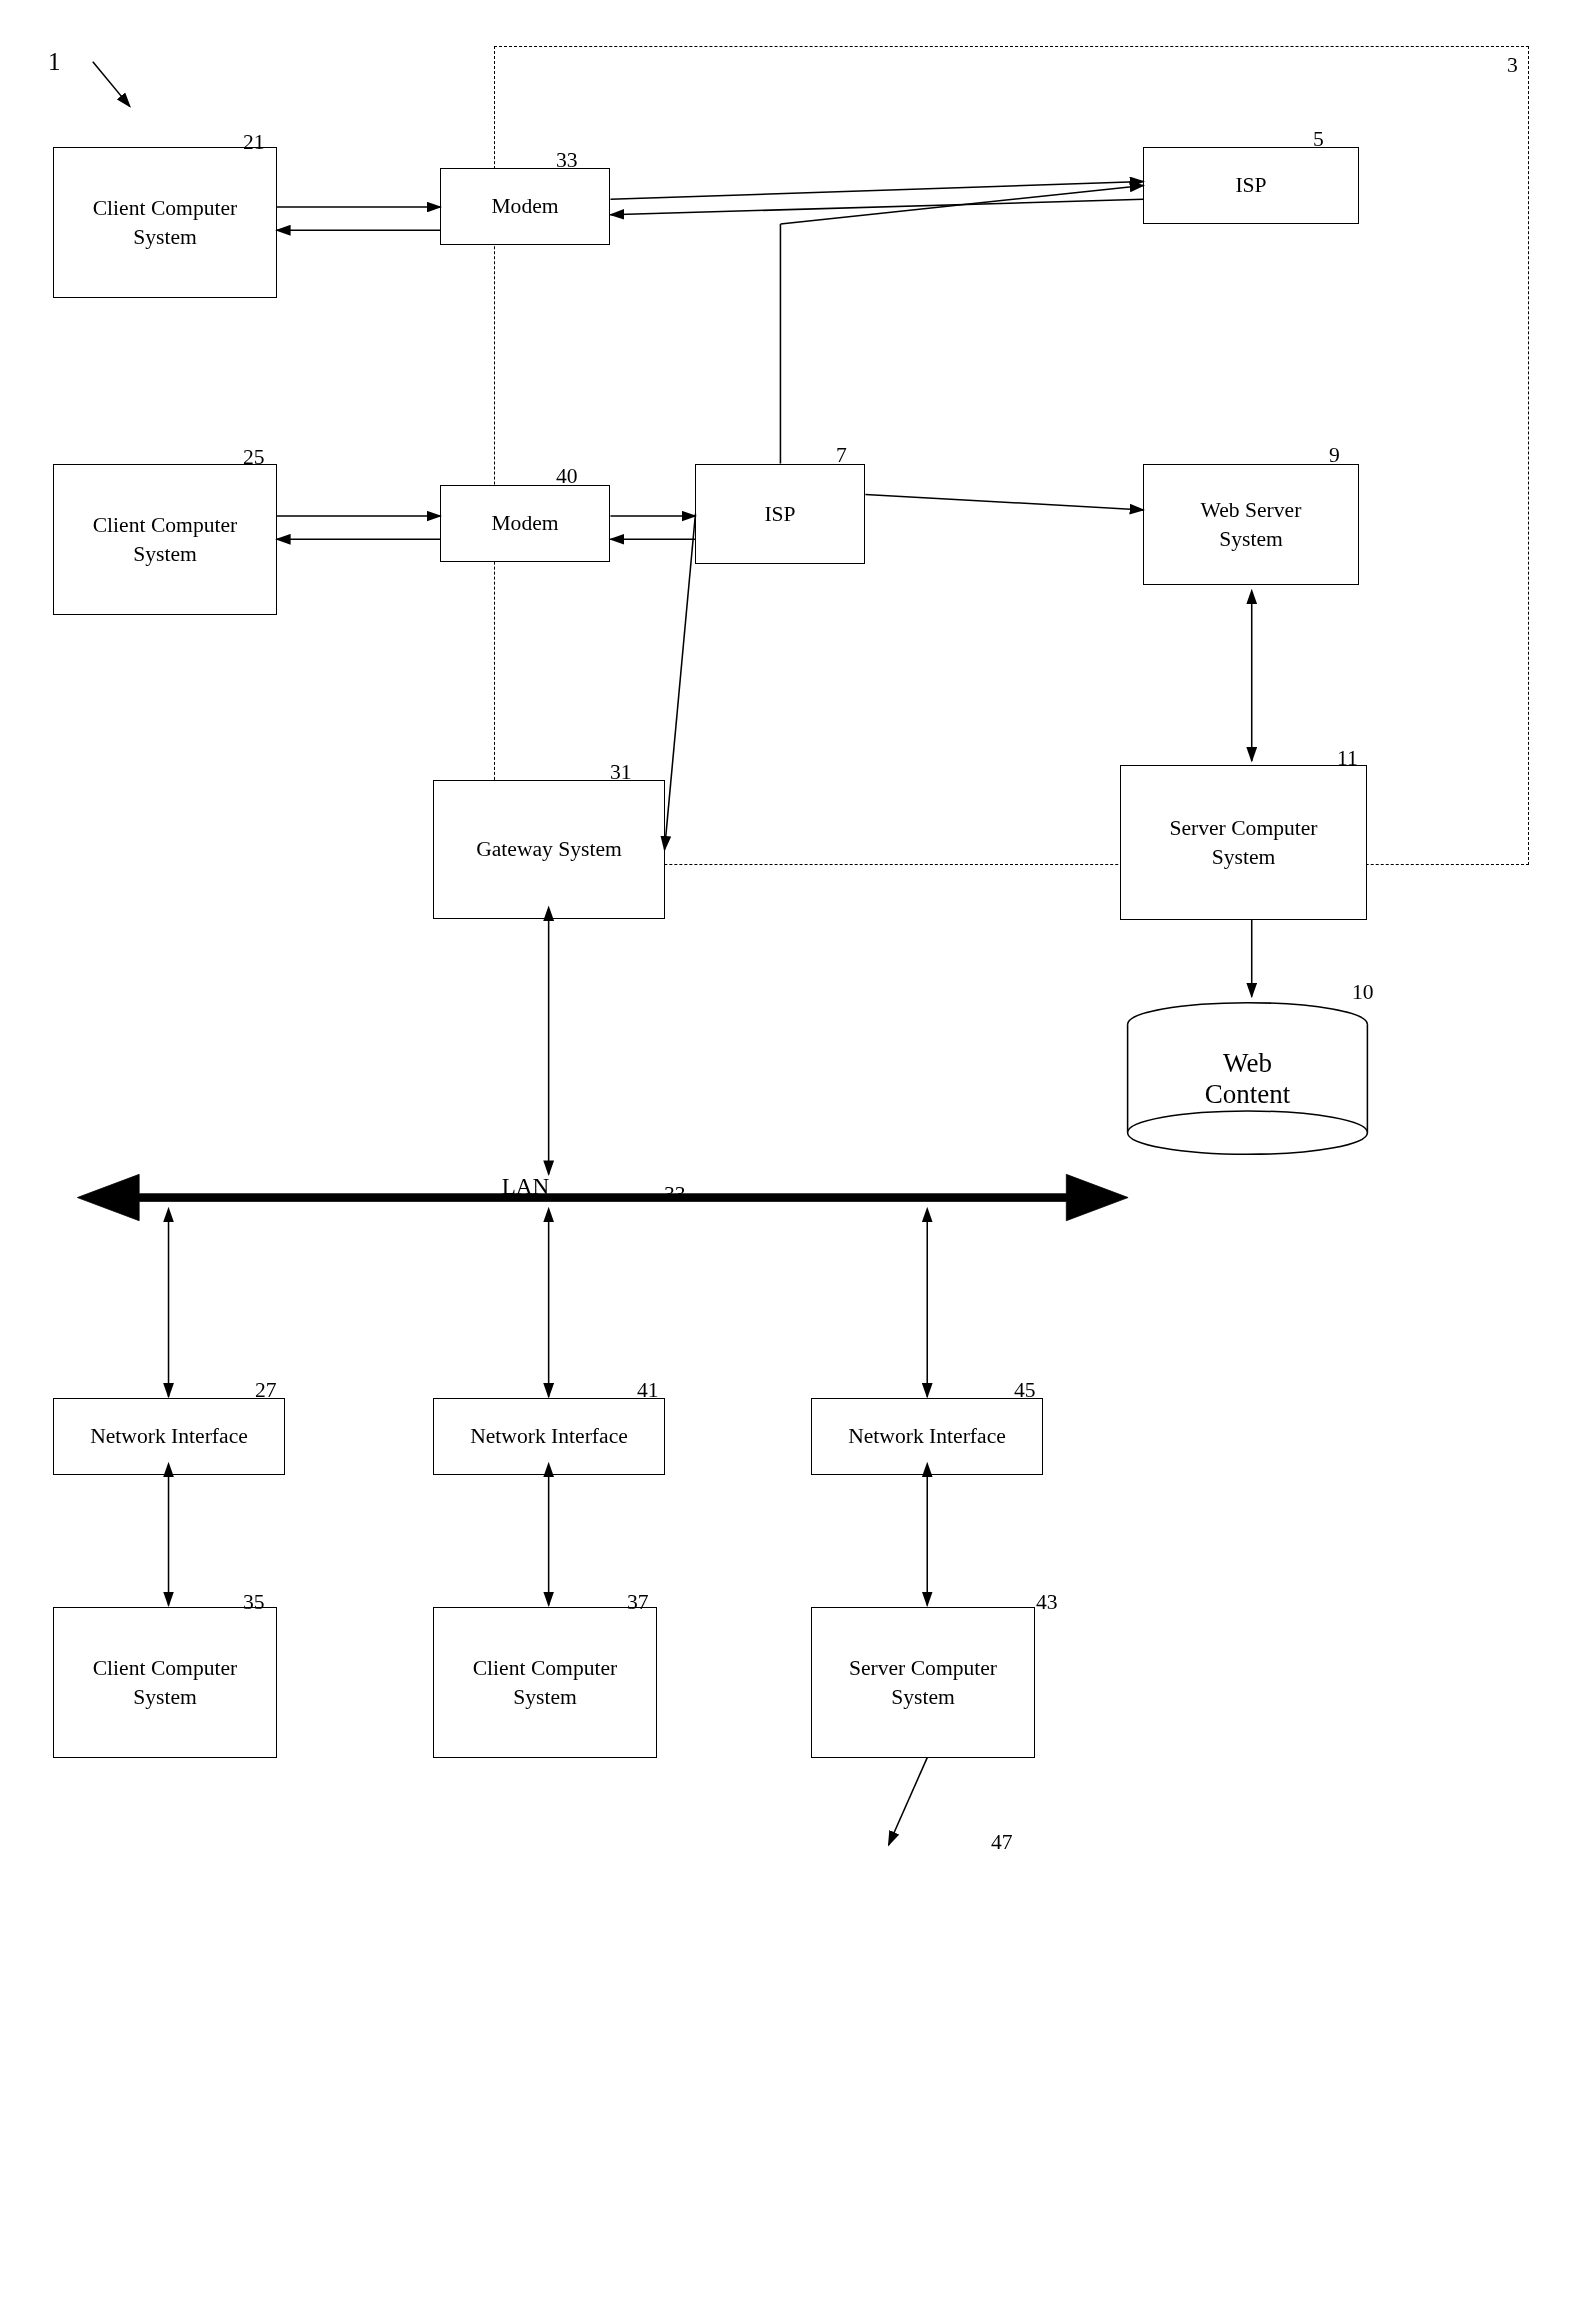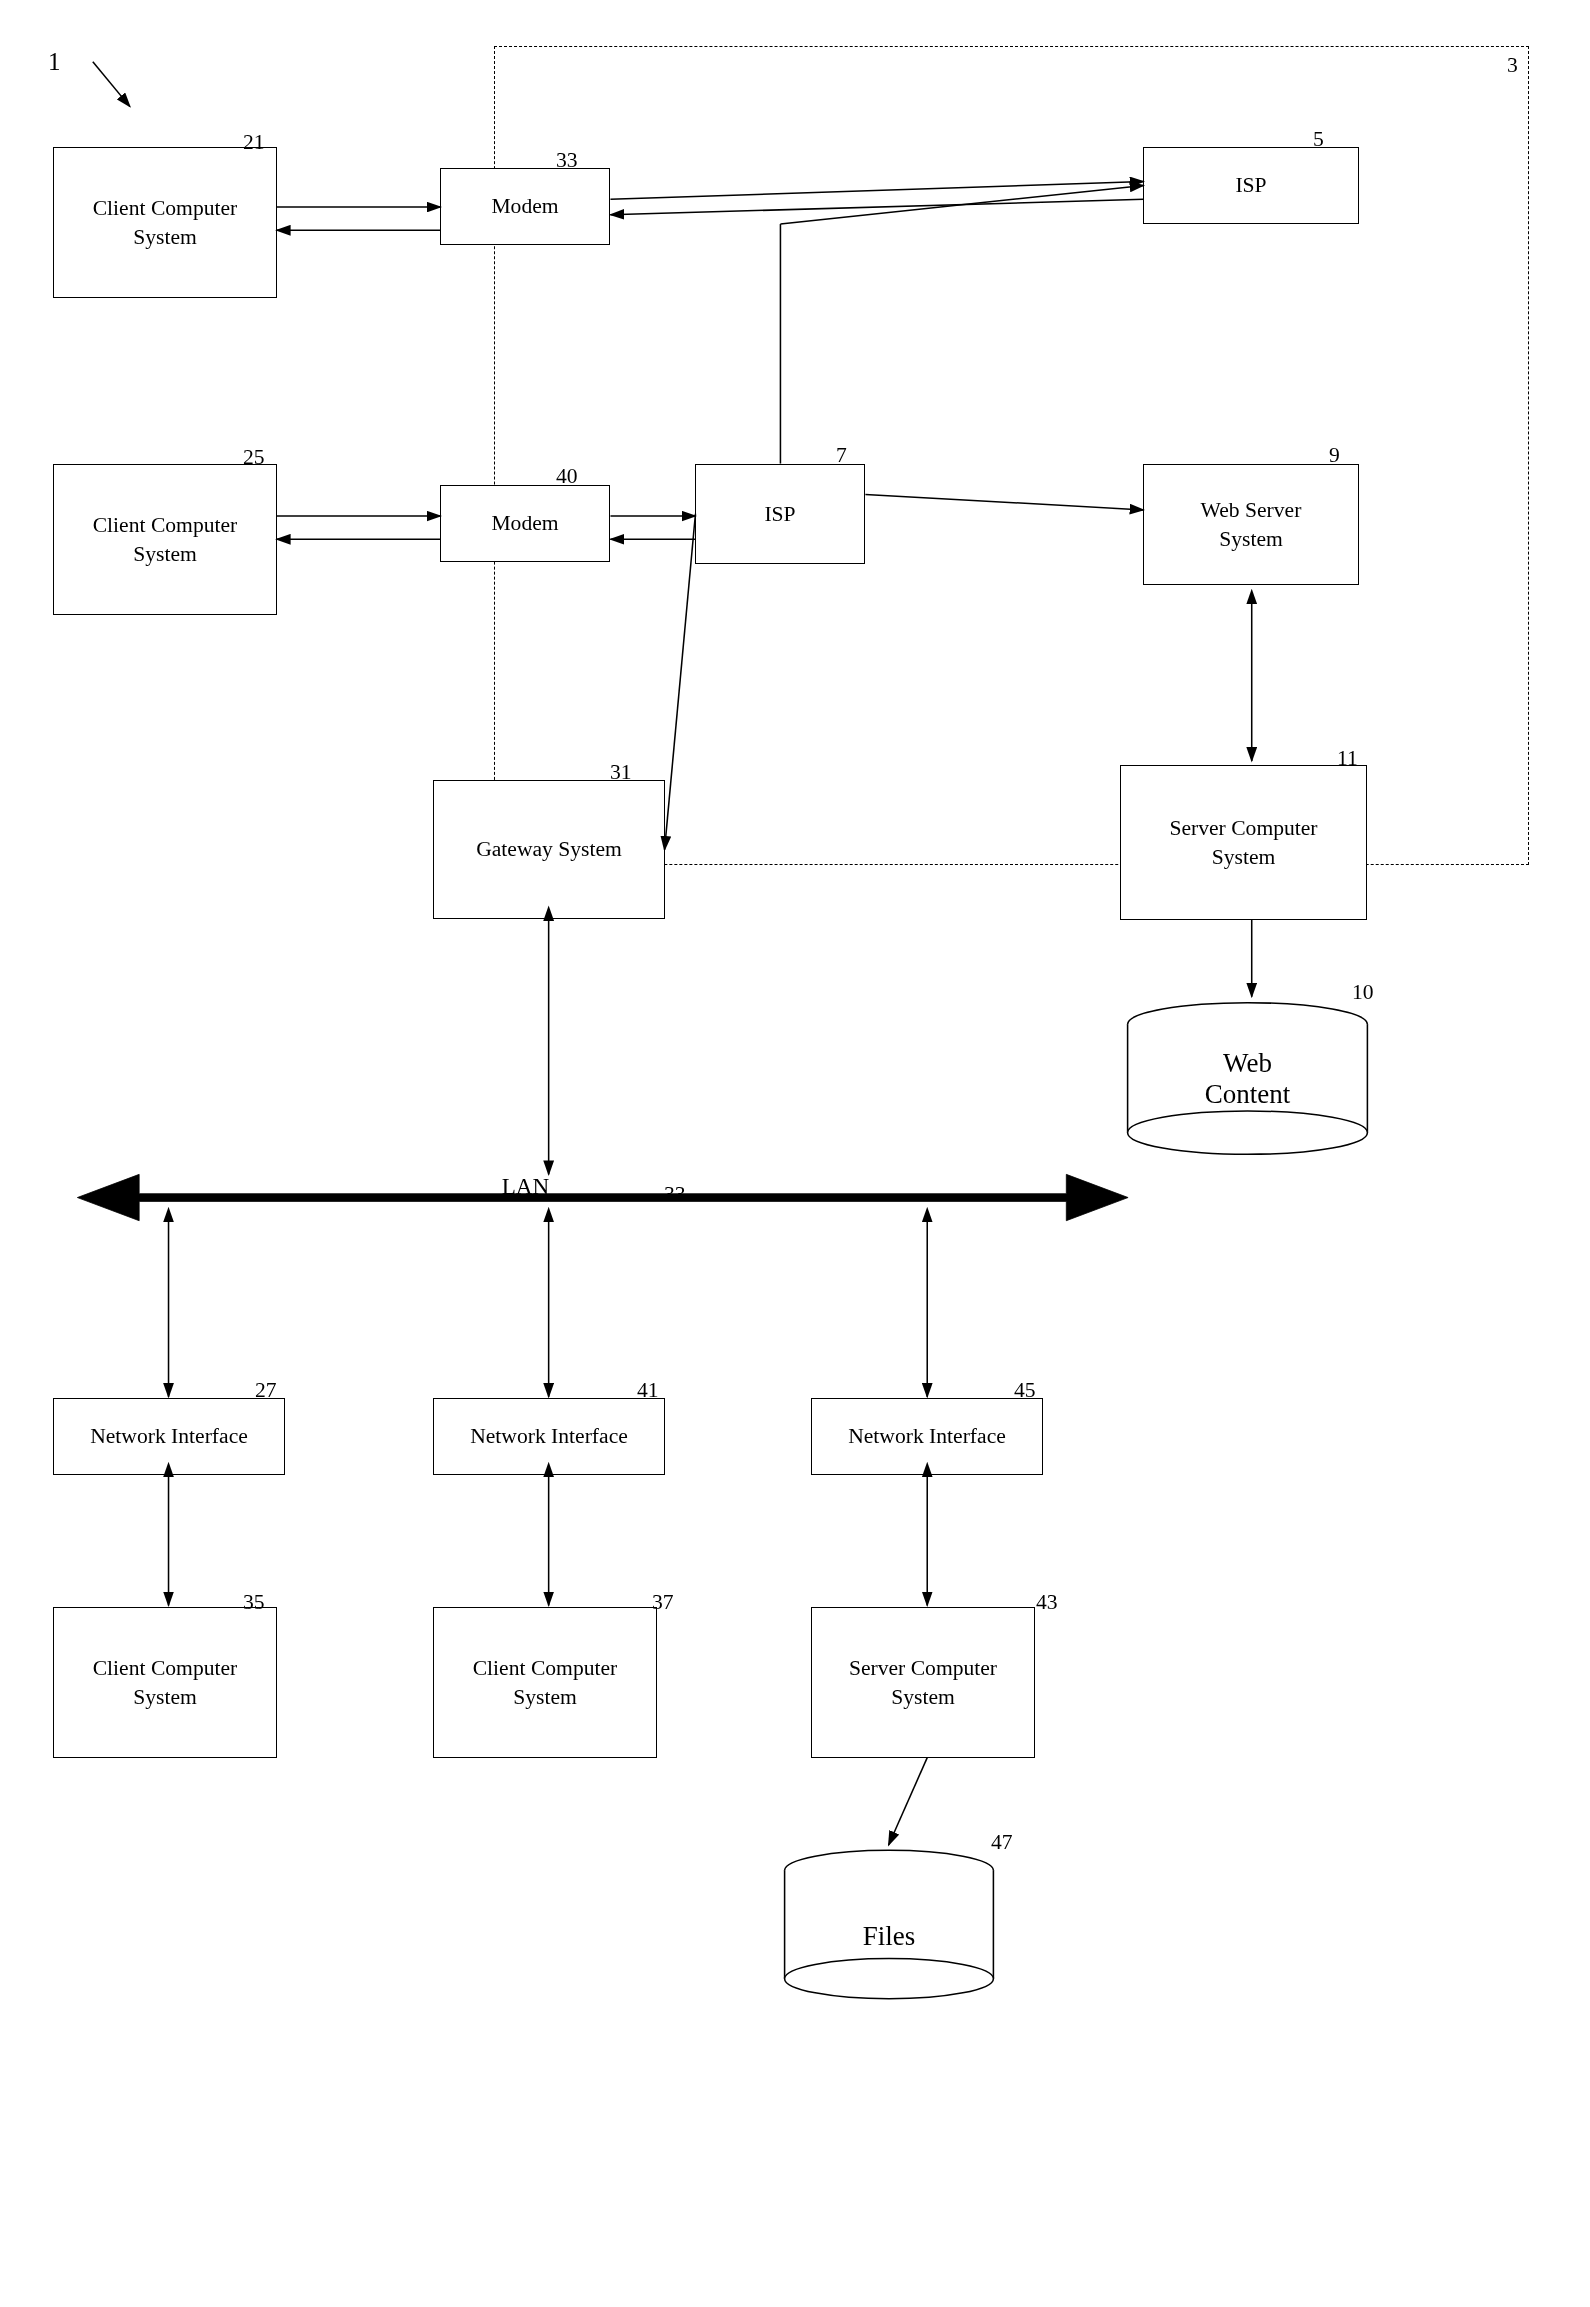--- a/index.html
+++ b/index.html
@@ -158,37 +158,27 @@
   <span class="ref" style="left:1014px; top:1378px;">45</span>
 
   <div class="box" style="left:53px; top:1607px; width:224px; height:151px;">
     <span>Client Computer<br>System</span>
   </div>
   <span class="ref" style="left:243px; top:1590px;">35</span>
 
   <div class="box" style="left:433px; top:1607px; width:224px; height:151px;">
     <span>Client Computer<br>System</span>
   </div>
-  <span class="ref" style="left:652px; top:1590px;">37</span>
+  <span class="ref" style="left:627px; top:1590px;">37</span>
 
   <div class="box" style="left:811px; top:1607px; width:224px; height:151px;">
     <span>Server Computer<br>System</span>
   </div>
   <span class="ref" style="left:1036px; top:1590px;">43</span>
 
-  <div class="cylinder" style="left:773px; top:1847px; width:232px; height:155px;">
-    <svg width="232" height="155" viewBox="0 0 300 200">
-      <ellipse cx="150" cy="30" rx="135" ry="26" fill="white" stroke="black" stroke-width="2"></ellipse>
-      <rect x="15" y="30" width="270" height="140" fill="white" stroke="none"></rect>
-      <line x1="15" y1="30" x2="15" y2="170" stroke="black" stroke-width="2"></line>
-      <line x1="285" y1="30" x2="285" y2="170" stroke="black" stroke-width="2"></line>
-      <ellipse cx="150" cy="170" rx="135" ry="26" fill="white" stroke="black" stroke-width="2"></ellipse>
-    </svg>
-    <span class="cylinder-label" style="z-index:2; position:relative;">Files</span>
-  </div>
   <span class="ref" style="left:991px; top:1830px;">47</span>
 
   <svg class="arrows" viewBox="0 0 2059 2986" width="1591" height="2307">
     <defs>
       <marker id="arrowhead" markerWidth="10" markerHeight="7" refX="9" refY="3.5" orient="auto">
         <polygon points="0 0, 10 3.5, 0 7" fill="#000"></polygon>
       </marker>
       <marker id="arrowhead-rev" markerWidth="10" markerHeight="7" refX="1" refY="3.5" orient="auto">
         <polygon points="10 0, 0 3.5, 10 7" fill="#000"></polygon>
       </marker>

